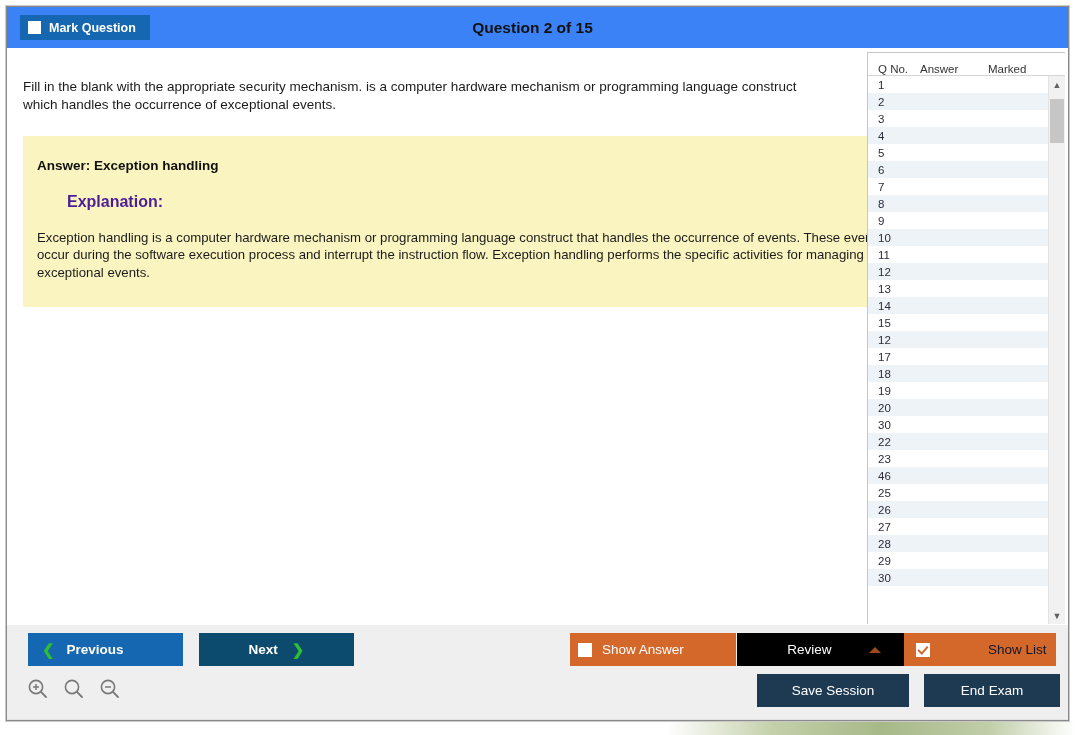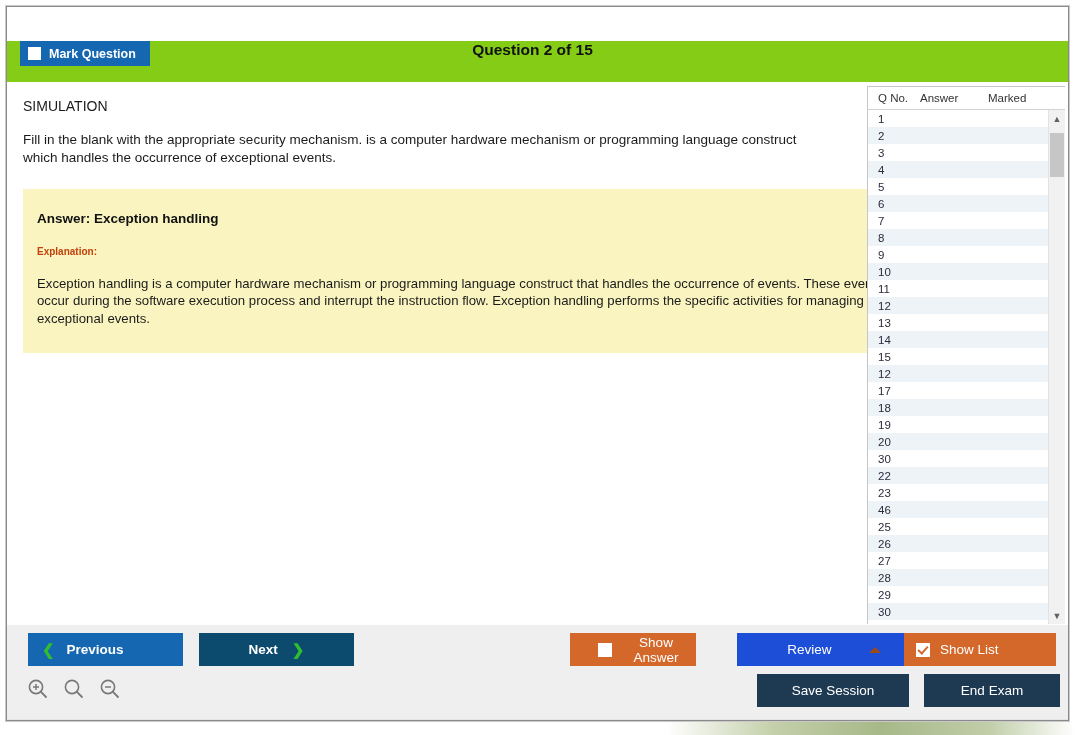--- a/index.html
+++ b/index.html
@@ -58,25 +58,24 @@
   .wb-close:before, .wb-close:after {
     content: ""; position: absolute; left: 0; top: 6px;
     width: 13px; height: 1px; background: #5a5a5a;
   }
   .wb-close:before { transform: rotate(45deg); }
   .wb-close:after { transform: rotate(-45deg); }
 
   
   #toolbar {
     height: 41px;
-    background: #84cc16;
-    display: flex; align-items: flex-start;
+    background: #3b82f6;
+    display: flex; align-items: center;
     flex: 0 0 auto;
     position: relative;
-    margin-top: 34px;
   }
   #mark-question {
     margin-left: 13px;
     height: 25px;
     background: #1667b1;
     color: #ffffff;
     font-size: 12.5px;
     font-weight: bold;
     display: flex; align-items: center;
     padding: 0 14px 0 8px;
@@ -130,22 +129,23 @@
     margin: 22px 0 0 16px;
     width: 904px;
     background: #faf5c0;
     padding: 22px 18px 26px 14px;
   }
   #answer-line {
     font-size: 13.5px; font-weight: bold; color: #111111;
     margin-bottom: 20px;
   }
   #explanation-label {
-    font-size: 10px; font-weight: bold; color: #c2410c;
+    font-size: 16px; font-weight: bold; color: #4c1d95;
     margin-bottom: 18px;
+    margin-left: 30px;
   }
   #explanation-text {
     font-size: 13.2px; color: #1b1b1b; line-height: 1.33;
   }
 
   
   #list-pane {
     width: 198px;
     flex: 0 0 198px;
     background: #ffffff;
@@ -154,21 +154,21 @@
     margin: 3px 3px 0 0;
     display: flex; flex-direction: column;
     min-height: 0;
   }
   #list-header {
     display: flex;
     height: 23px;
     flex: 0 0 auto;
     background: #ffffff;
     border-bottom: 1px solid #d4d4d4;
-    align-items: center;
+    align-items: flex-end;
     font-size: 11.5px;
     color: #333333;
   }
   #list-header .c1 { width: 52px; padding-left: 10px; }
   #list-header .c2 { width: 68px; }
   #list-header .c3 { width: 60px; text-align: left; }
   #list-scroll {
     flex: 1 1 auto;
     display: flex;
     min-height: 0;
@@ -247,44 +247,44 @@
   #btn-previous .lbl { }
   #btn-next {
     left: 192px; width: 155px;
     background: #0c4a6e; color: #ffffff;
     justify-content: center;
   }
   #btn-next .lbl { margin-right: 14px; }
   #btn-next .chev { color: #2fbe2f; font-size: 15px; font-weight: bold; }
 
   #btn-show-answer {
-    left: 563px; width: 126px;
+    left: 563px; width: 166px;
     background: #d4682a; color: #ffffff;
-    padding-left: 28px; font-weight: normal;
+    padding-left: 8px; font-weight: normal;
   }
   #btn-show-answer .cb {
     width: 14px; height: 14px; background: #ffffff; margin-right: 10px; flex: 0 0 auto;
   }
   #btn-review {
     left: 730px; width: 172px;
-    background: #1d4ed8; color: #ffffff;
+    background: #000000; color: #ffffff;
     padding-left: 13px; font-weight: normal;
   }
   #btn-review .lbl { flex: 1 1 auto; }
   #btn-review .caret {
     width: 0; height: 0;
     border-left: 6px solid transparent;
     border-right: 6px solid transparent;
     border-bottom: 6px solid #9c4a1c;
     margin-right: 22px;
   }
   #btn-show-list {
     left: 897px; width: 152px;
-    background: #d4682a; color: #ffffff;
-    padding-left: 12px; font-weight: normal;
+    background: #d4682a; color: #0f172a;
+    padding-left: 12px; font-weight: normal; gap: 48px;
   }
   #btn-show-list .cbx {
     width: 14px; height: 14px; background: #ffffff; margin-right: 10px;
     flex: 0 0 auto; position: relative;
   }
   #btn-show-list .cbx:after {
     content: "";
     position: absolute; left: 4px; top: 1px;
     width: 4px; height: 8px;
     border: solid #d4682a;
@@ -335,21 +335,20 @@
     <button id="mark-question">
       <span class="cb"></span>
       <span>Mark Question</span>
     </button>
     <div id="question-counter">Question 2 of 15</div>
   </div>
 
   <div id="body-split">
 
     <div id="content-pane">
-      <div id="sim-label">SIMULATION</div>
       <div id="question-text">Fill in the blank with the appropriate security mechanism. is a computer hardware mechanism or programming language construct which handles the occurrence of exceptional events.</div>
 
       <div id="answer-box">
         <div id="answer-line">Answer: Exception handling</div>
         <div id="explanation-label">Explanation:</div>
         <div id="explanation-text">Exception handling is a computer hardware mechanism or programming language construct that handles the occurrence of events. These events occur during the software execution process and interrupt the instruction flow. Exception handling performs the specific activities for managing the exceptional events.</div>
       </div>
     </div>
 
     <div id="list-pane">

